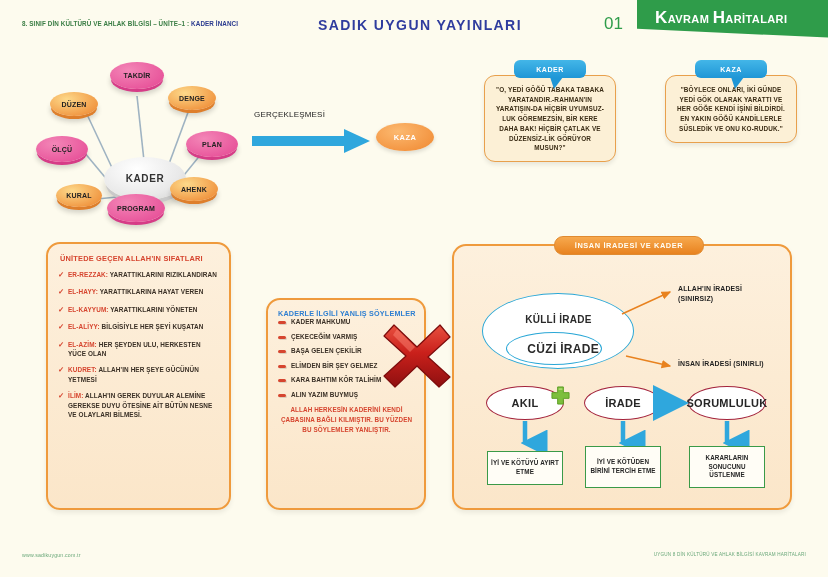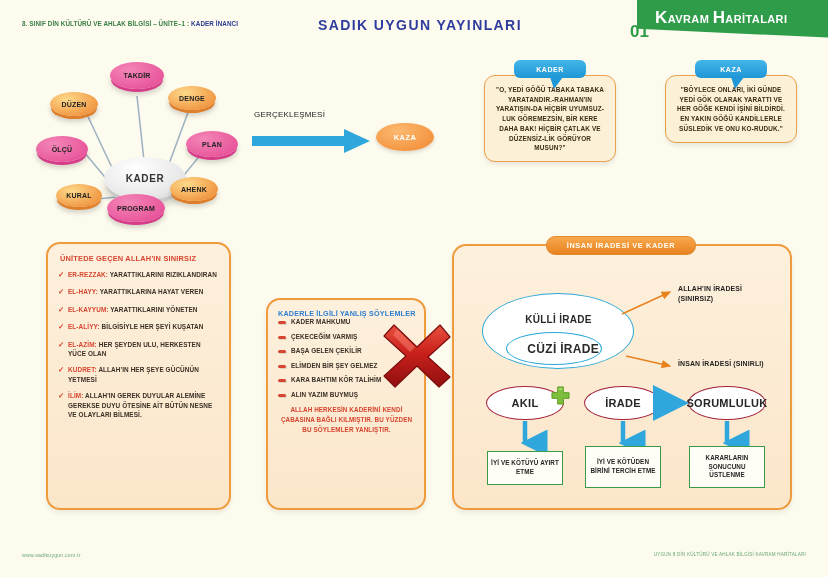--- a/index.html
+++ b/index.html
@@ -19,22 +19,22 @@
     font-size:6.3px; font-weight:bold; letter-spacing:.1px;
     color:#3a7d44; white-space:nowrap;
   }
   .hdr-left .accent { color:#2a3a8f; }
   .hdr-center {
     position:absolute; left:318px; top:17px;
     font-size:14px; font-weight:bold; letter-spacing:1.4px;
     color:#2f3c9e;
   }
   .hdr-num {
-    position:absolute; left:630px; top:14px;
-    font-size:17px; font-weight:bold; color:#2f9c4a;margin-top:8px;
+    position:absolute; left:604px; top:14px;
+    font-size:17px; font-weight:normal; color:#2f9c4a;
   }
   .hdr-banner {
     position:absolute; left:637px; top:-4px; width:200px; height:42px;
     background:#2f9c4a;
     clip-path:polygon(0 0, 100% 0, 100% 100%, 0 78%);
   }
   .hdr-banner-txt {
     position:absolute; left:655px; top:8px;
     color:#fff; font-weight:bold; letter-spacing:.4px;
     font-size:11px; white-space:nowrap;
@@ -132,21 +132,21 @@
   .wrong-text { font-size:6.4px; font-weight:bold; color:#3a3026; letter-spacing:.1px; }
   .wrong-note {
     margin-top:5px; font-size:6.3px; font-weight:bold; color:#d6452f;
     text-align:center; line-height:1.62; letter-spacing:.1px;
   }
   .xmark { position:absolute; left:381px; top:321px; width:72px; height:68px; }
 
   
   #iradep { left:452px; top:244px; width:340px; height:266px; }
   .ir-badge {
-    position:absolute; left:92px; top:-10px; width:150px; height:19px;
+    position:absolute; left:100px; top:-10px; width:150px; height:19px;
     border-radius:9px;
     background:linear-gradient(180deg,#f7a94e 0%, #e8821f 100%);
     border:1.4px solid #e08a30;
     display:flex; align-items:center; justify-content:center;
     color:#fffdf4; font-size:7.4px; font-weight:bold; letter-spacing:.6px;
   }
   .ell-outer {
     position:absolute; left:28px; top:47px; width:152px; height:76px;
     border:1.8px solid #2aa7d6; border-radius:50%;
     background:#fff;
@@ -234,21 +234,21 @@
     <div class="qc-body">"O, YEDİ GÖĞÜ TABAKA TABAKA YARATANDIR.-RAHMAN'IN YARATIŞIN-DA HİÇBİR UYUMSUZ-LUK GÖREMEZSİN, BİR KERE DAHA BAK! HİÇBİR ÇATLAK VE DÜZENSİZ-LİK GÖRÜYOR MUSUN?"</div>
   </div>
 
   <div class="quote-card" style="left:665px;top:60px;">
     <div class="qc-tab">KAZA</div>
     <div class="qc-tail"></div>
     <div class="qc-body">"BÖYLECE ONLARI, İKİ GÜNDE YEDİ GÖK OLARAK YARATTI VE HER GÖĞE KENDİ İŞİNİ BİLDİRDİ. EN YAKIN GÖĞÜ KANDİLLERLE SÜSLEDİK VE ONU KO-RUDUK."</div>
   </div>
 
   <div class="panel" id="attr-panel">
-    <div class="attr-title">ÜNİTEDE GEÇEN ALLAH'IN SINIRSIZ</div>
+    <div class="attr-title">ÜNİTEDE GEÇEN ALLAH'IN SIFATLARI</div>
 
     <div class="attr-item">
       <div class="attr-check">✓</div>
       <div class="attr-text"><span class="attr-name">ER-REZZAK:</span><span> YARATTIKLARINI RIZIKLANDIRAN</span></div>
     </div>
     <div class="attr-item">
       <div class="attr-check">✓</div>
       <div class="attr-text"><span class="attr-name">EL-HAYY:</span><span> YARATTIKLARINA HAYAT VEREN</span></div>
     </div>
     <div class="attr-item">

